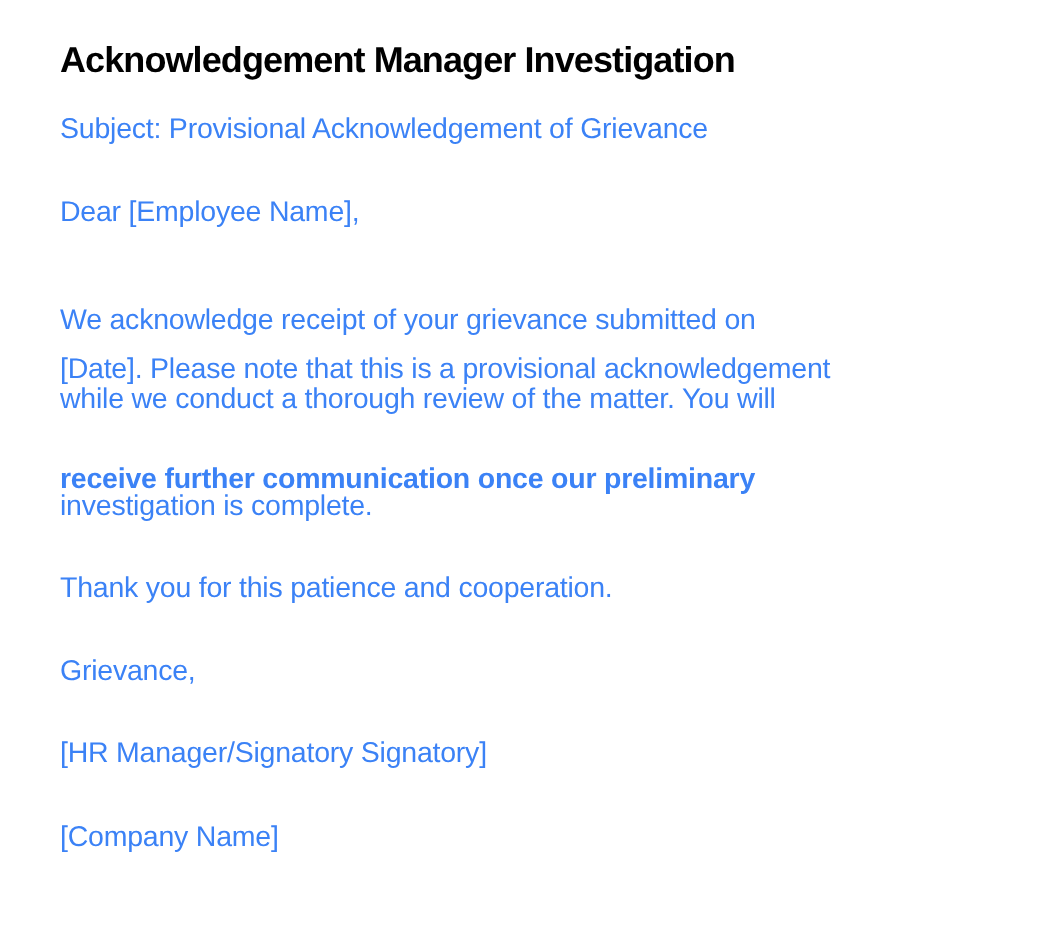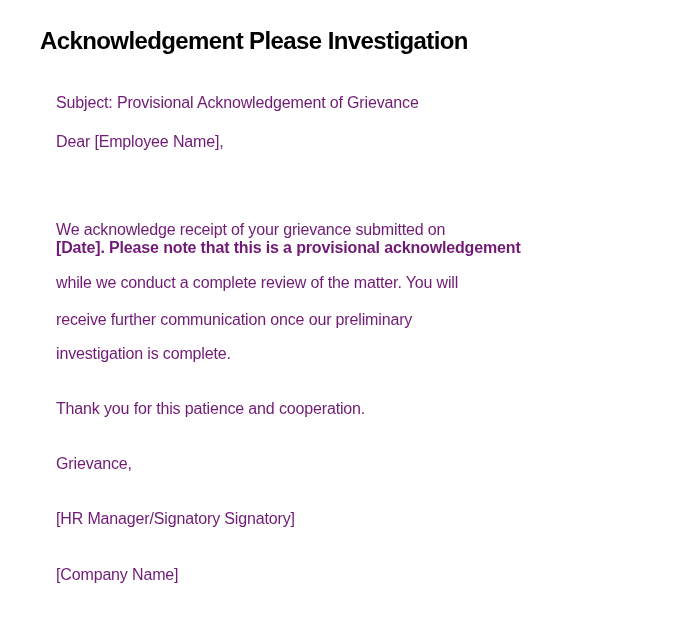--- a/index.html
+++ b/index.html
@@ -29,43 +29,43 @@
       font-size: 24px;
       font-weight: bold;
       letter-spacing: -0.6px;
       line-height: 32px;
       white-space: nowrap;
       color: #000;
     }
     .p {
       position: absolute;
       left: 0;
-      margin: 16px;
-      font-size: 16px;
+      margin: 0;
+      font-size: 19px;
       line-height: 35.3px;
       letter-spacing: -0.15px;
       white-space: nowrap;
-      color: #701a75;
+      color: #3b82f6;
     }
   </style>
 </head>
 <body>
 
 <div class="doc">
-  <h1 class="title">Acknowledgement Please Investigation</h1>
+  <h1 class="title">Acknowledgement Manager Investigation</h1>
 
   <p class="p" style="top:69px;">Subject: Provisional Acknowledgement of Grievance</p>
 
-  <p class="p" style="top:108px;">Dear [Employee Name],</p>
+  <p class="p" style="top:124px;">Dear [Employee Name],</p>
 
   <div>
     <p class="p" style="top:196px;">We acknowledge receipt of your grievance submitted on</p>
-    <p class="p" style="top:214px;font-weight:bold;">[Date]. Please note that this is a provisional acknowledgement</p>
-    <p class="p" style="top:249px;">while we conduct a complete review of the matter. You will</p>
-    <p class="p" style="top:286px;">receive further communication once our preliminary</p>
+    <p class="p" style="top:229px;">[Date]. Please note that this is a provisional acknowledgement</p>
+    <p class="p" style="top:249px;">while we conduct a thorough review of the matter. You will</p>
+    <p class="p" style="top:302px;font-weight:bold;">receive further communication once our preliminary</p>
     <p class="p" style="top:320px;text-align:center;">investigation is complete.</p>
   </div>
 
   <p class="p" style="top:375px;">Thank you for this patience and cooperation.</p>
 
   <p class="p" style="top:430px;">Grievance,</p>
 
   <p class="p" style="top:485px;">[HR Manager/Signatory Signatory]</p>
 
   <p class="p" style="top:541px;text-align:center;">[Company Name]</p>

